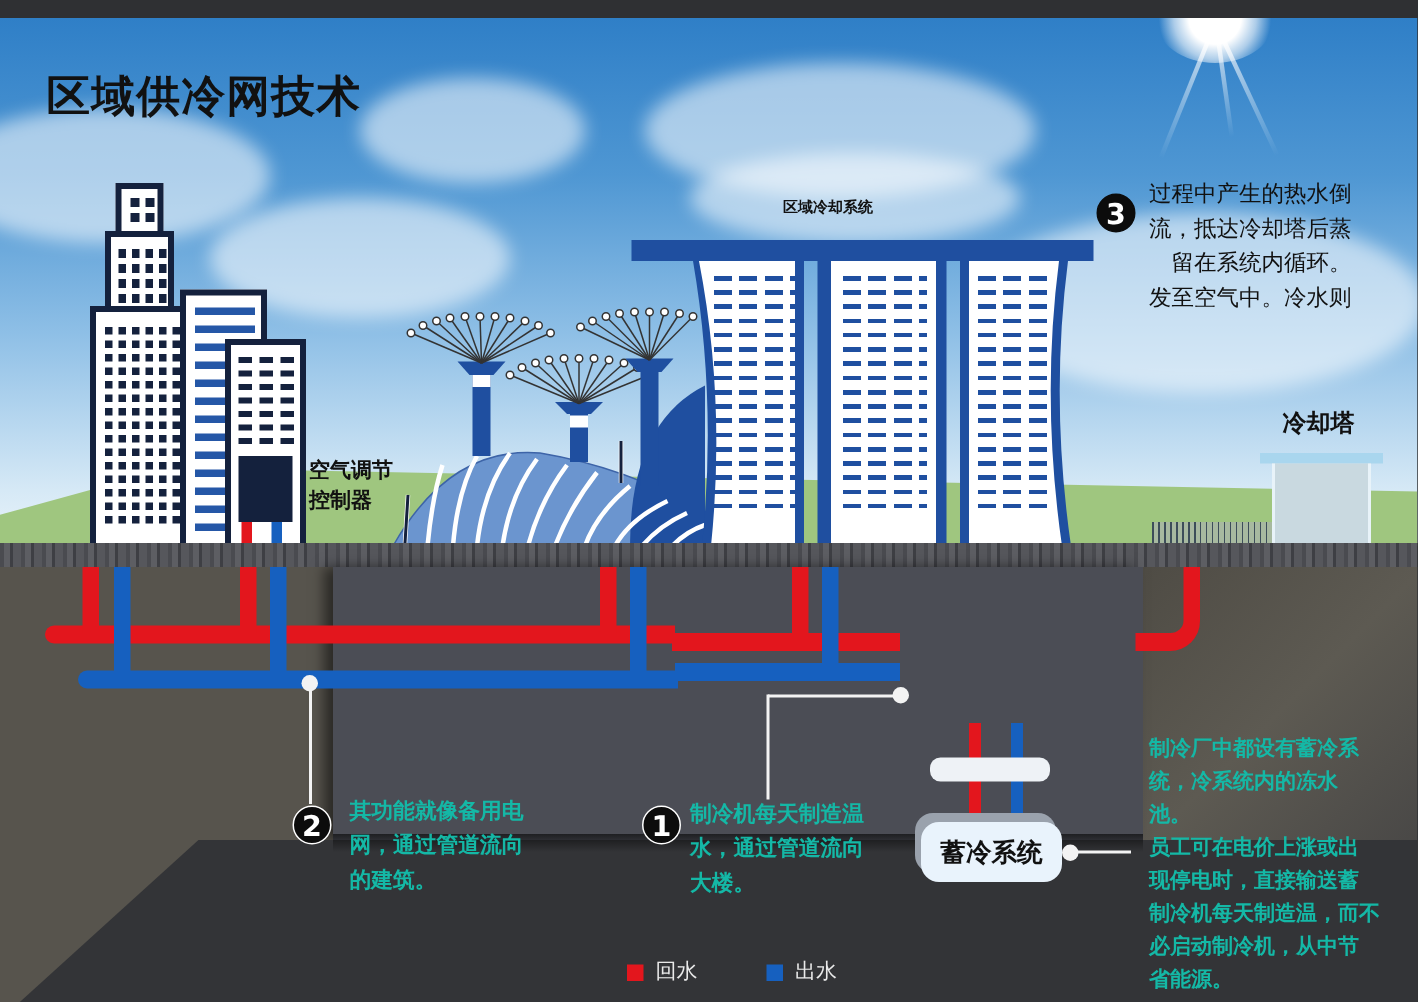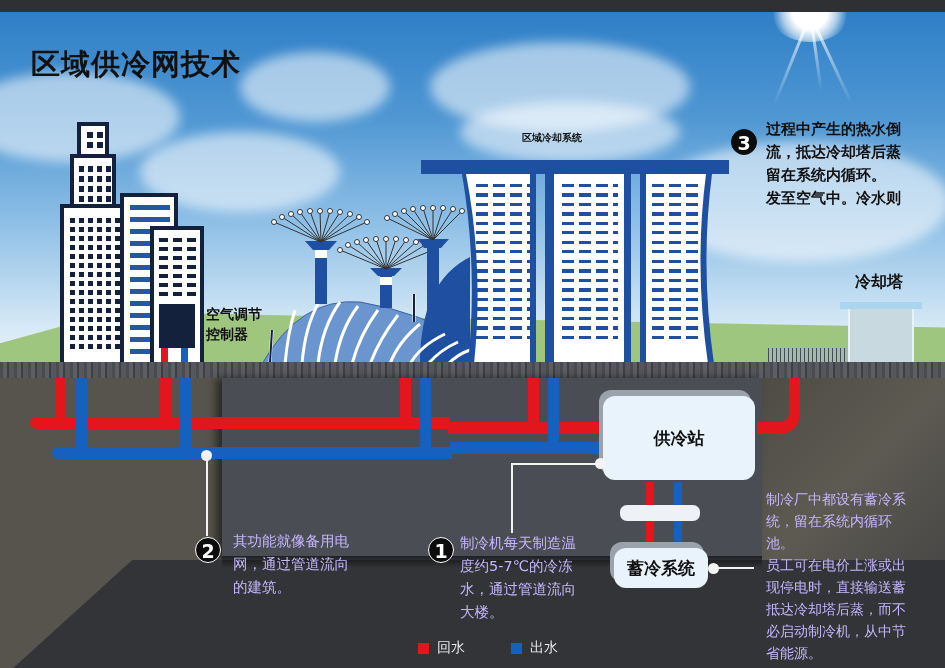--- a/index.html
+++ b/index.html
@@ -28,22 +28,22 @@
     clip-path: polygon(14% 0, 100% 0, 100% 100%, 0 100%, 0 100%); }
   .floor-shadow { position: absolute; left: 222px; top: 544px; width: 540px; height: 12px;
     background: linear-gradient(180deg, rgba(0,0,0,0.6), rgba(0,0,0,0)); }
   .right-wedge { position: absolute; left: 752px; top: 366px; width: 193px; height: 302px;
     background: linear-gradient(135deg, #4e4b44 0%, #5d5a52 40%, #3c3c3f 100%); }
 
   
   .title { position: absolute; left: 31px; top: 33px; font-size: 29px; font-weight: bold; color: #111; letter-spacing: 1px; }
 
   .label-dark { position: absolute; font-weight: bold; color: #111; }
-  .callout { position: absolute; font-weight: normal; color: #c4b5fd; font-size: 14.5px; line-height: 23px; }
-  .callout-dark { position: absolute; font-weight: bold; color: #111; font-size: 15px; line-height: 23px; }
+  .callout { position: absolute; font-weight: bold; color: #14b8a6; font-size: 14.5px; line-height: 23px; }
+  .callout-dark { position: absolute; font-weight: normal; color: #111; font-size: 15px; line-height: 23px; text-align: right; }
   .badge { position: absolute; width: 26px; height: 26px; border-radius: 50%; background: #0c0c0c; color: #fff;
     font-weight: bold; font-size: 19px; text-align: center; line-height: 26px; border: 1.5px solid #fff; }
   .badge.light-bg { border-color: #0c0c0c; }
 
   
   .bldg { position: absolute; background: #fff; border: 4px solid #14213d; }
   .win-grid { position: absolute; display: grid; gap: 4px; }
   .win-grid span { background: #14213d; }
   .stripe { position: absolute; height: 5px; background: #2557a7; }
 
@@ -430,21 +430,20 @@
     <div class="pipe-b" style="left:76px;top:366px;width:11px;height:72px;"></div>
     <div class="pipe-b" style="left:180px;top:366px;width:11px;height:72px;"></div>
     <div class="pipe-b" style="left:420px;top:366px;width:11px;height:70px;"></div>
     <div class="pipe-b" style="left:548px;top:366px;width:11px;height:68px;"></div>
 
     <div class="pipe-r" style="left:646px;top:470px;width:8px;height:60px;"></div>
     <div class="pipe-b" style="left:674px;top:470px;width:8px;height:60px;"></div>
     <div style="position:absolute;left:620px;top:493px;width:80px;height:16px;border-radius:7px;background:#eef2f6;"></div>
   </div>
 
-  <div class="station" style="left:603px;top:384px;width:152px;height:84px;font-size:17px;">供冷站</div>
 
   <div class="station" style="left:614px;top:536px;width:94px;height:40px;font-size:17px;">蓄冷系统</div>
 
   <div class="dot" style="left:201px;top:438px;"></div>
   <div class="leader" style="left:206px;top:444px;width:2px;height:80px;"></div>
   <div class="dot" style="left:595px;top:446px;"></div>
   <div class="leader" style="left:512px;top:451px;width:88px;height:2px;"></div>
   <div class="leader" style="left:511px;top:451px;width:2px;height:70px;"></div>
   <div class="dot" style="left:708px;top:551px;"></div>
   <div class="leader" style="left:714px;top:555px;width:40px;height:2px;"></div>
@@ -452,32 +451,31 @@
   <div class="badge" style="left:195px;top:525px;">2</div>
   <div class="callout" style="left:233px;top:518px;">
     <div>其功能就像备用电</div>
     <div>网，通过管道流向</div>
     <div>的建筑。</div>
   </div>
 
   <div class="badge" style="left:428px;top:525px;">1</div>
   <div class="callout" style="left:460px;top:520px;">
     <div>制冷机每天制造温</div>
-    <div>度约5-7℃的冷冻</div>
     <div>水，通过管道流向</div>
     <div>大楼。</div>
   </div>
 
   <div class="callout" style="left:766px;top:476px;font-size:14px;line-height:22px;">
     <div>制冷厂中都设有蓄冷系</div>
-    <div>统，留在系统内循环</div>
+    <div>统，冷系统内的冻水</div>
     <div>池。</div>
     <div>员工可在电价上涨或出</div>
     <div>现停电时，直接输送蓄</div>
-    <div>抵达冷却塔后蒸，而不</div>
+    <div>制冷机每天制造温，而不</div>
     <div>必启动制冷机，从中节</div>
     <div>省能源。</div>
   </div>
 
   <div class="legend">
     <span class="sw" style="background:#e3161d;"></span>
     <span>回水</span>
     <span style="width:30px;display:inline-block;"></span>
     <span class="sw" style="background:#1660bf;"></span>
     <span>出水</span>

